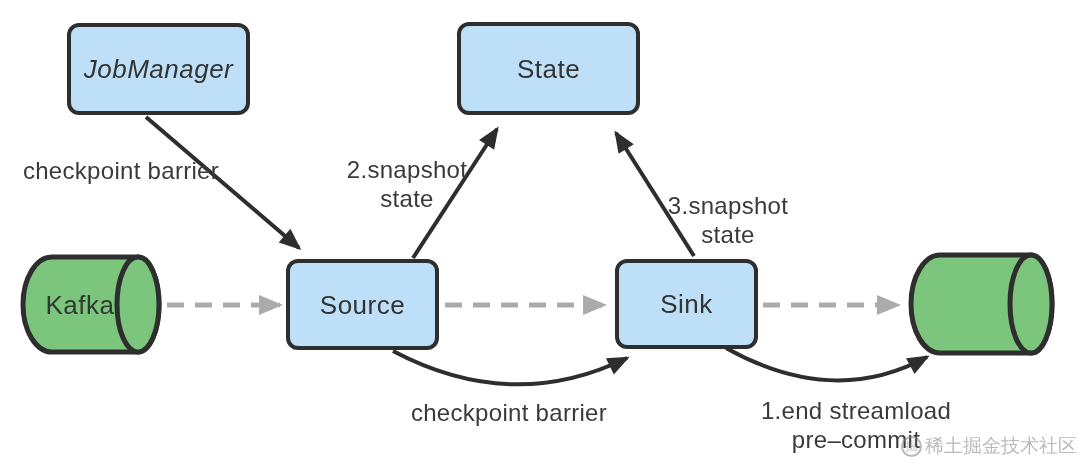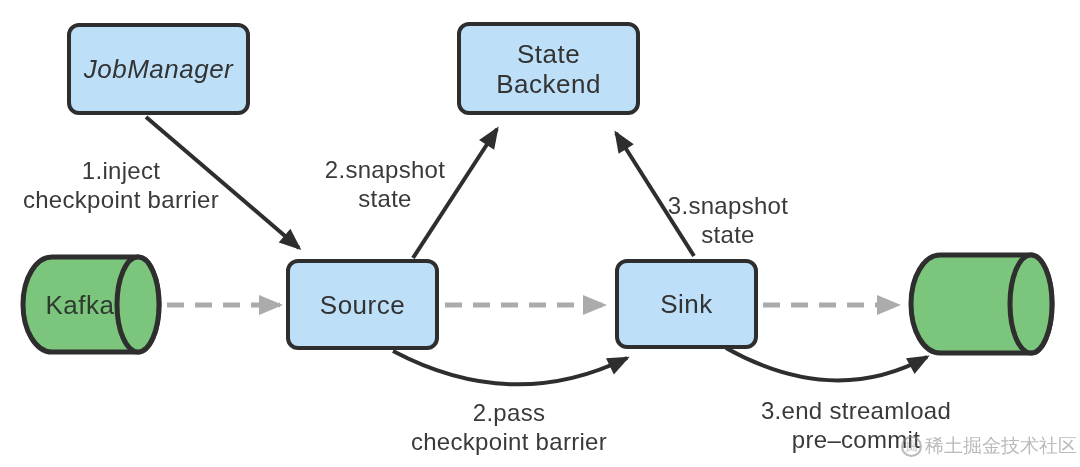--- a/index.html
+++ b/index.html
@@ -52,21 +52,21 @@
   .edge-label {
     position: absolute;
     text-align: center;
     font-size: 24px;
     line-height: 29px;
     color: #3A3A3A;
     letter-spacing: 0.3px;
     white-space: nowrap;
   }
   .label-inject          { left: 5px;   top: 156px; width: 232px; }
-  .label-snapshot-source { left: 299px; top: 155px; width: 172px; }
+  .label-snapshot-source { left: 321px; top: 155px; width: 172px; }
   .label-snapshot-sink   { left: 642px; top: 155px; width: 172px; margin-top: 36px; }
   .label-pass-barrier    { left: 393px; top: 398px; width: 232px; }
   .label-end-streamload  { left: 740px; top: 396px; width: 232px; }
   .watermark {
     position: absolute;
     left: 901px;
     top: 433px;
     display: flex;
     align-items: center;
     gap: 3px;
@@ -122,55 +122,52 @@
       <ellipse cx="1031" cy="304" rx="21" ry="49"></ellipse>
     </g>
   </svg>
 
   <div class="node node-jobmanager">
     <span>JobManager</span>
   </div>
 
   <div class="node node-statebackend">
     <span>State</span>
-    <span>Backend</span>
   </div>
 
   <div class="node node-source">
     <span>Source</span>
   </div>
 
   <div class="node node-sink">
     <span>Sink</span>
   </div>
 
   <div class="cyl-label cyl-label-kafka">Kafka</div>
 
   <div class="edge-label label-inject">
-    <div>1.inject</div>
     <div>checkpoint barrier</div>
   </div>
 
   <div class="edge-label label-snapshot-source">
     <div>2.snapshot</div>
     <div>state</div>
   </div>
 
   <div class="edge-label label-snapshot-sink">
     <div>3.snapshot</div>
     <div>state</div>
   </div>
 
   <div class="edge-label label-pass-barrier">
-    <div>2.pass</div>
     <div>checkpoint barrier</div>
   </div>
 
   <div class="edge-label label-end-streamload">
-    <div>3.end streamload</div>
+    <div>1.end streamload</div>
     <div>pre–commit</div>
   </div>
 
   <div class="watermark">
     <span class="watermark-logo">掘</span>
     <span>稀土掘金技术社区</span>
   </div>
 
 </div>
 

